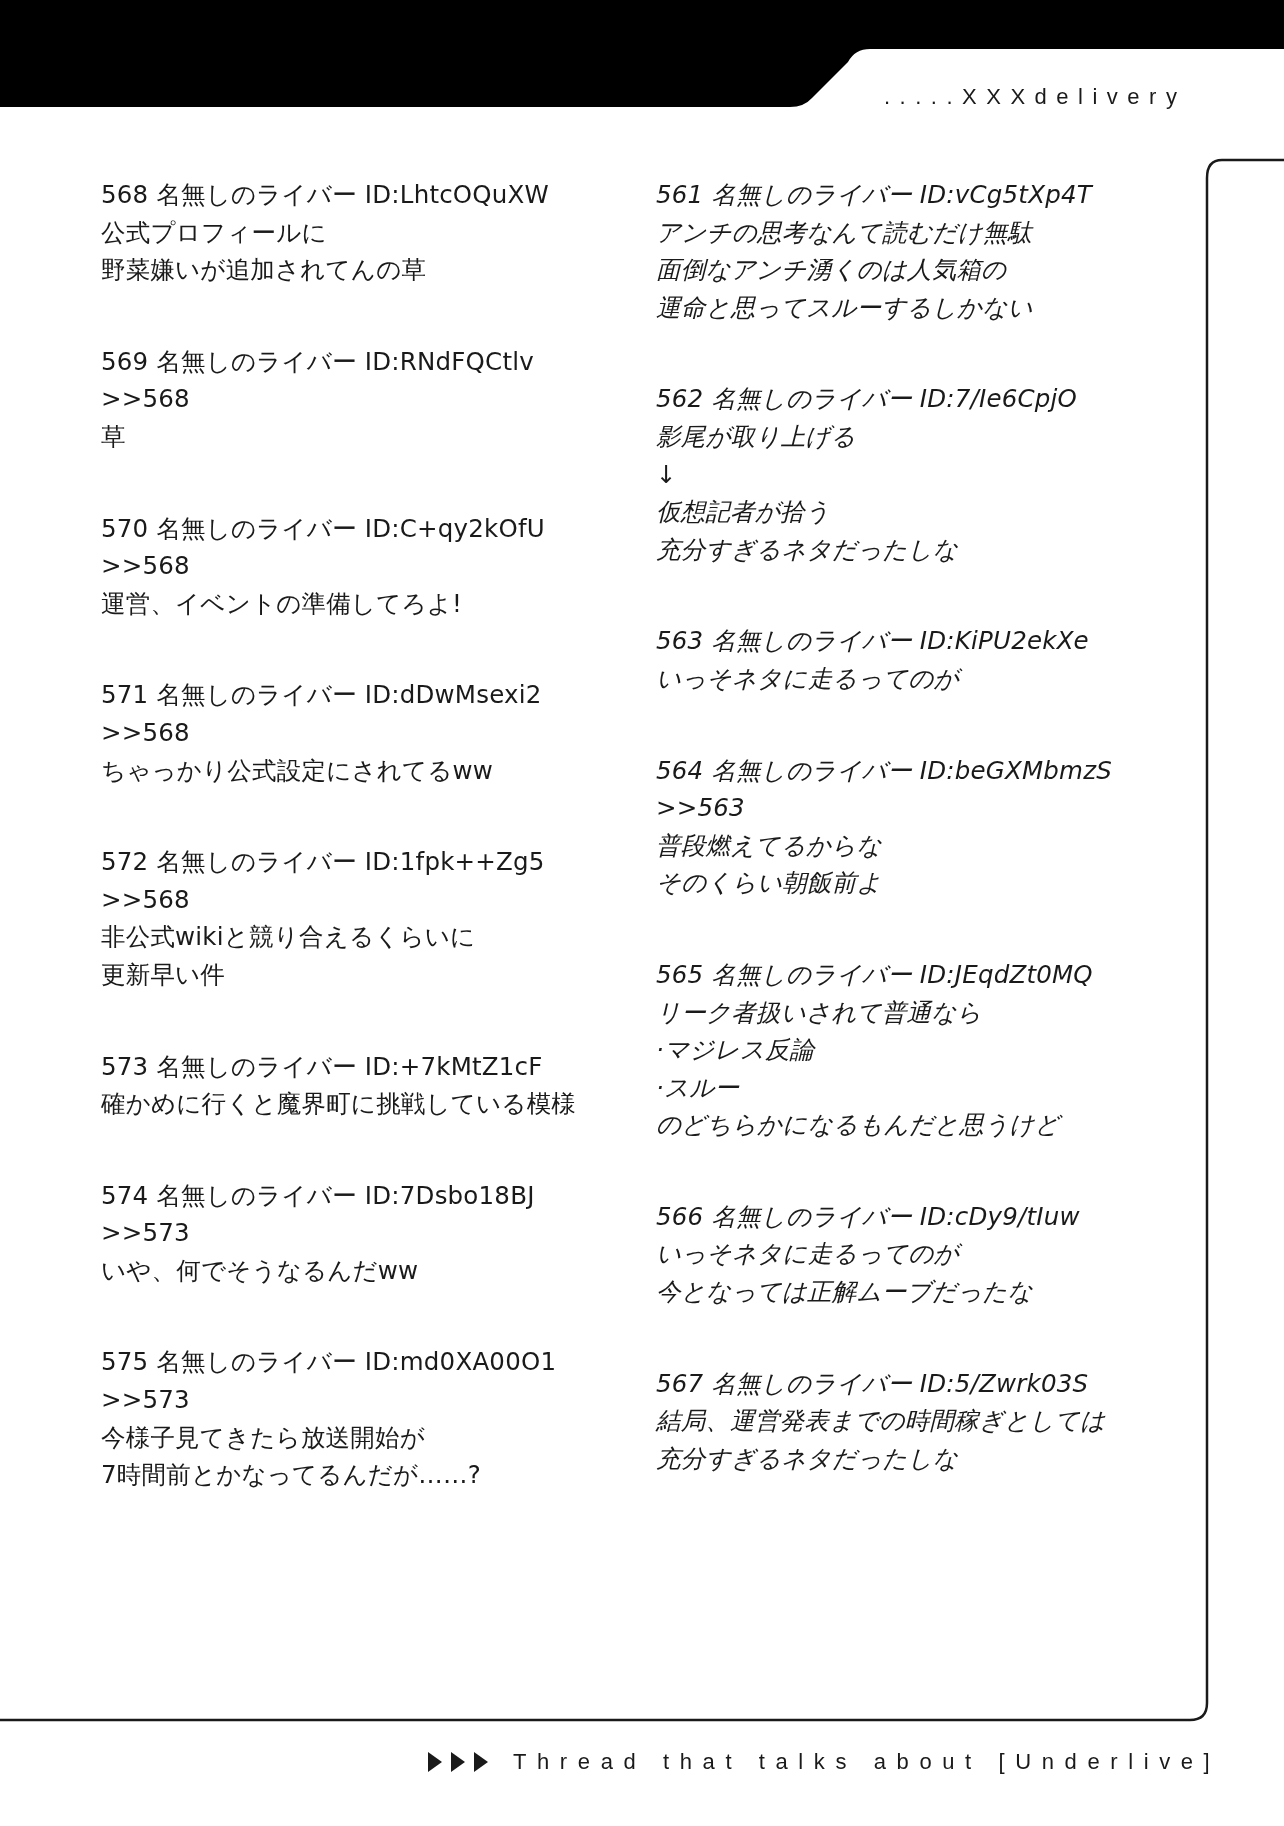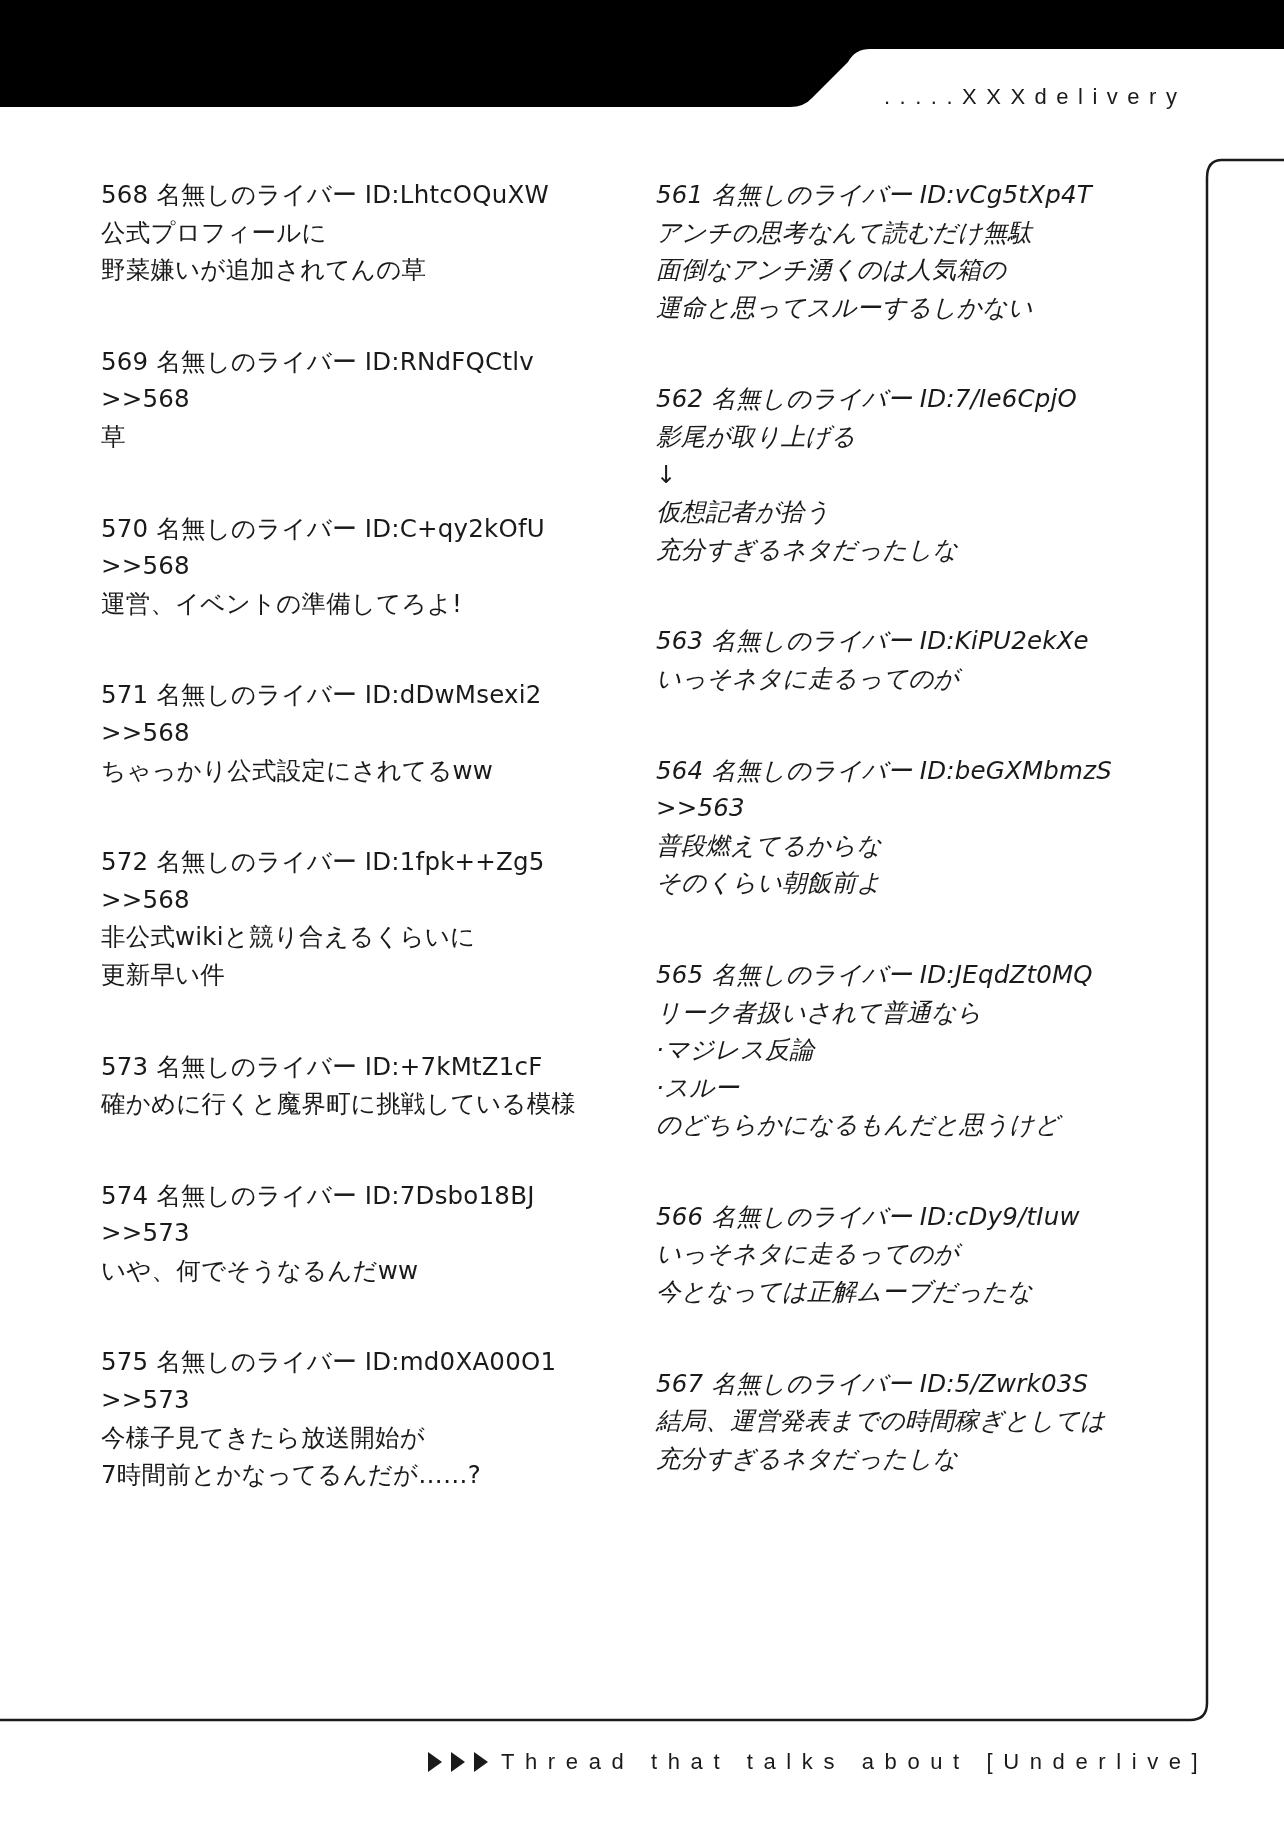--- a/index.html
+++ b/index.html
@@ -26,21 +26,21 @@
     .footer {
       position: absolute; left: 428px; top: 1744px; height: 36px;
       display: flex; align-items: center; white-space: nowrap;
     }
     .tri {
       width: 0; height: 0; border-top: 10px solid transparent; border-bottom: 10px solid transparent;
       border-left: 14px solid #1a1a1a; margin-right: 9px;
     }
     .footer-text {
       font-family: "Liberation Sans", sans-serif; font-size: 22px;
-      letter-spacing: 10.6px; color: #1a1a1a; margin-left: 4px;
+      letter-spacing: 10.6px; color: #1a1a1a; margin-left: 16px;
     }
   </style>
 </head>
 <body>
 
 <svg class="header-band" viewBox="0 0 1284 110" width="1284" height="110">
   <path d="M0 0 H1284 V49 H870 Q855 49 848 62 L812 98 Q804 107 790 107 H0 Z" fill="#000000"></path>
 </svg>
 <div class="header-label">.....XXXdelivery</div>
 

